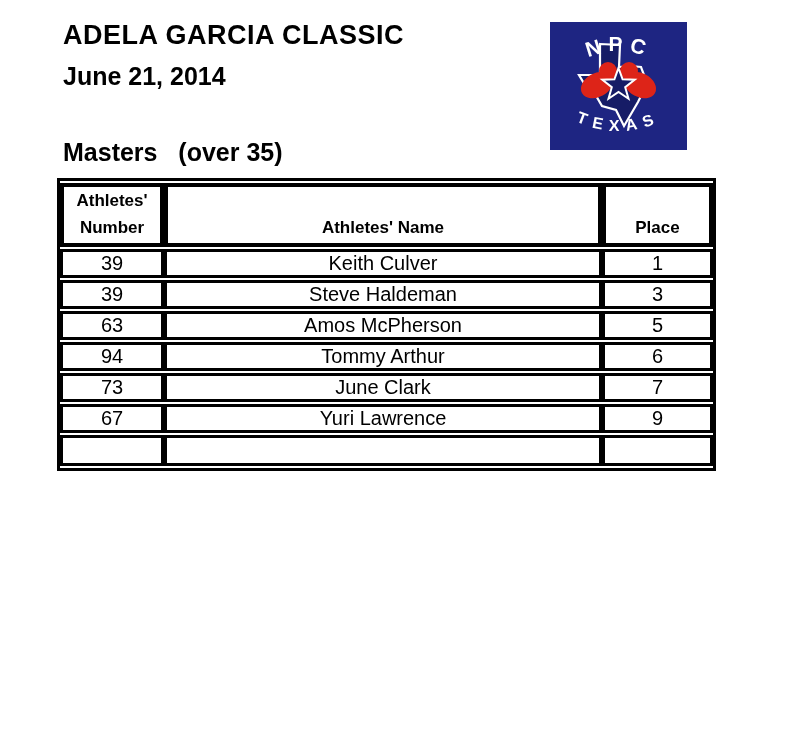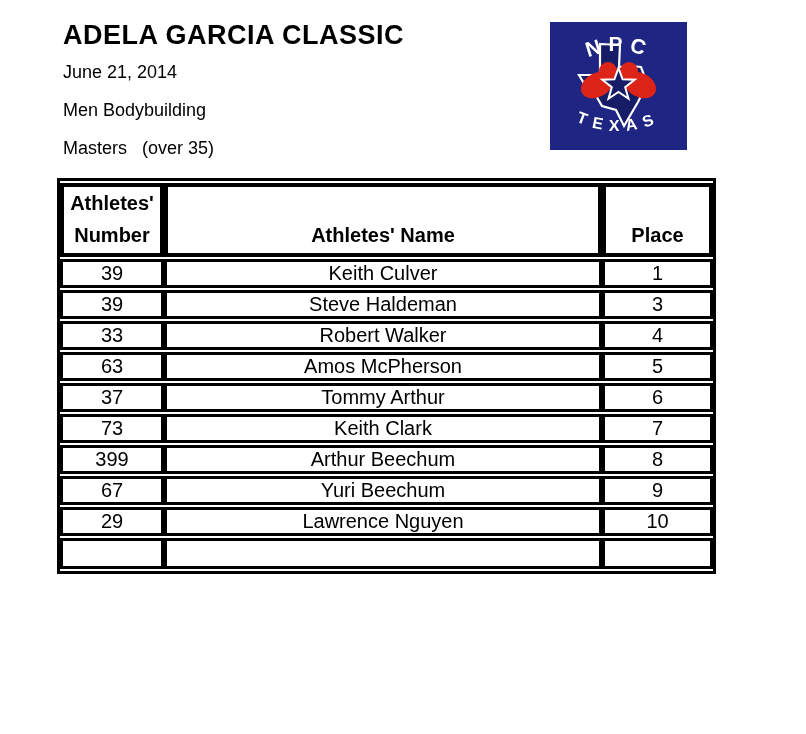--- a/index.html
+++ b/index.html
@@ -13,21 +13,21 @@
   }
   .page { position: absolute; inset: 0; background: #fff; }
 
   .title {
     position: absolute; left: 63px; top: 20px;
     font-size: 27px; font-weight: bold; letter-spacing: 0.5px;
     white-space: pre;
   }
   .subline {
     position: absolute; left: 63px;
-    font-size: 18px; font-weight: normal;
+    font-size: 25px; font-weight: bold;
     white-space: pre;
   }
   .sub-date     { top: 62px; }
   .sub-division { top: 100px; }
   .sub-class    { top: 138px; }
 
   .logo {
     position: absolute; left: 550px; top: 22px;
     width: 137px; height: 128px;
   }
@@ -45,21 +45,21 @@
     border-spacing: 0 2px;
     background: #fff;
   }
   table.results th, table.results td {
     background: #fff;
     text-align: center;
     overflow: hidden;
   }
   table.results th {
     border: 4px solid #000;
-    font-size: 20px;
+    font-size: 17px;
     font-weight: bold;
     vertical-align: bottom;
     height: 58px;
     line-height: 1.6;
     padding-bottom: 2px;
   }
   table.results td {
     border: 3px solid #000;
     font-size: 20px;
     font-weight: normal;
@@ -78,21 +78,20 @@
     fill: var(--logo-text, #fff);
   }
 </style>
 </head>
 <body>
 
 <div class="page">
 
   <div class="title">ADELA GARCIA CLASSIC</div>
   <div class="subline sub-date">June 21, 2014</div>
-  <div class="subline sub-division">Men Bodybuilding</div>
   <div class="subline sub-class">Masters   (over 35)</div>
 
   <div class="logo">
     <svg viewBox="0 0 137 128" width="137" height="128">
       <rect x="0" y="0" width="137" height="128" style="fill: var(--logo-blue, #1e2582);"></rect>
       <defs>
         <path id="arcTop" d="M 24 44 Q 68.5 14 113 44" fill="none"></path>
         <path id="arcBottom" d="M 14 93 Q 68.5 125 123 93" fill="none"></path>
       </defs>
 
@@ -135,53 +134,38 @@
           <td>39</td>
           <td>Keith Culver</td>
           <td>1</td>
         </tr>
         <tr>
           <td>39</td>
           <td>Steve Haldeman</td>
           <td>3</td>
         </tr>
         <tr>
-          <td>33</td>
-          <td>Robert Walker</td>
-          <td>4</td>
-        </tr>
-        <tr>
           <td>63</td>
           <td>Amos McPherson</td>
           <td>5</td>
         </tr>
         <tr>
-          <td>37</td>
+          <td>94</td>
           <td>Tommy Arthur</td>
           <td>6</td>
         </tr>
         <tr>
           <td>73</td>
-          <td>Keith Clark</td>
+          <td>June Clark</td>
           <td>7</td>
         </tr>
         <tr>
-          <td>399</td>
-          <td>Arthur Beechum</td>
-          <td>8</td>
-        </tr>
-        <tr>
           <td>67</td>
-          <td>Yuri Beechum</td>
+          <td>Yuri Lawrence</td>
           <td>9</td>
-        </tr>
-        <tr>
-          <td>29</td>
-          <td>Lawrence Nguyen</td>
-          <td>10</td>
         </tr>
         <tr class="empty-row">
           <td></td>
           <td></td>
           <td></td>
         </tr>
       </tbody>
     </table>
   </div>
 

